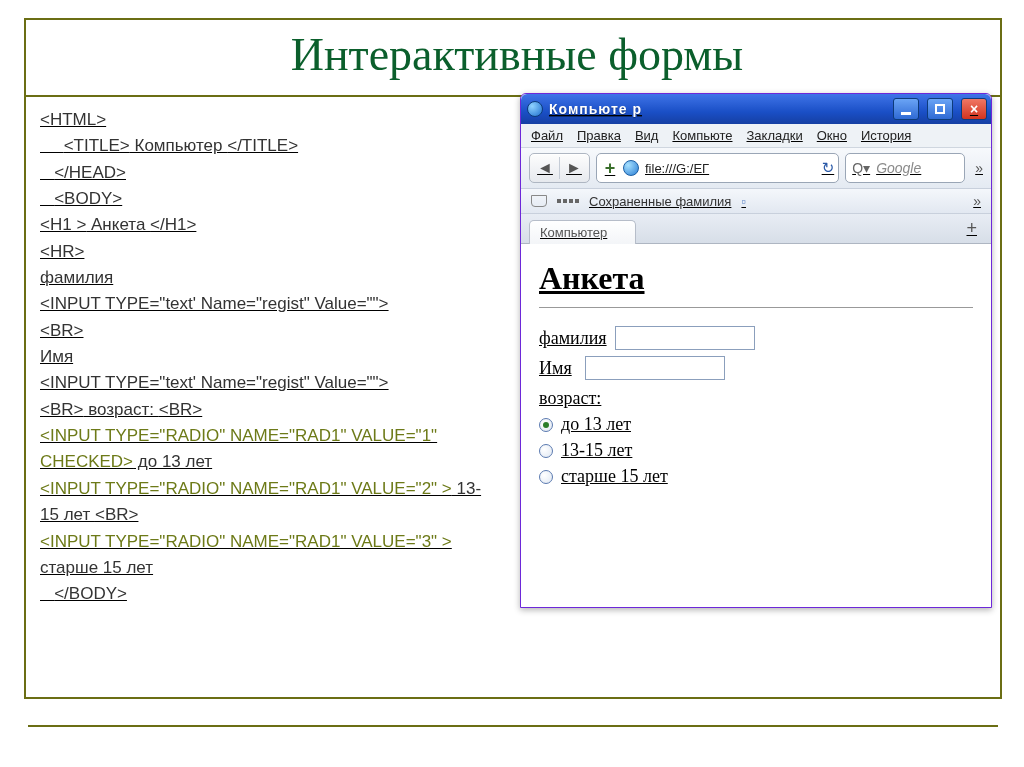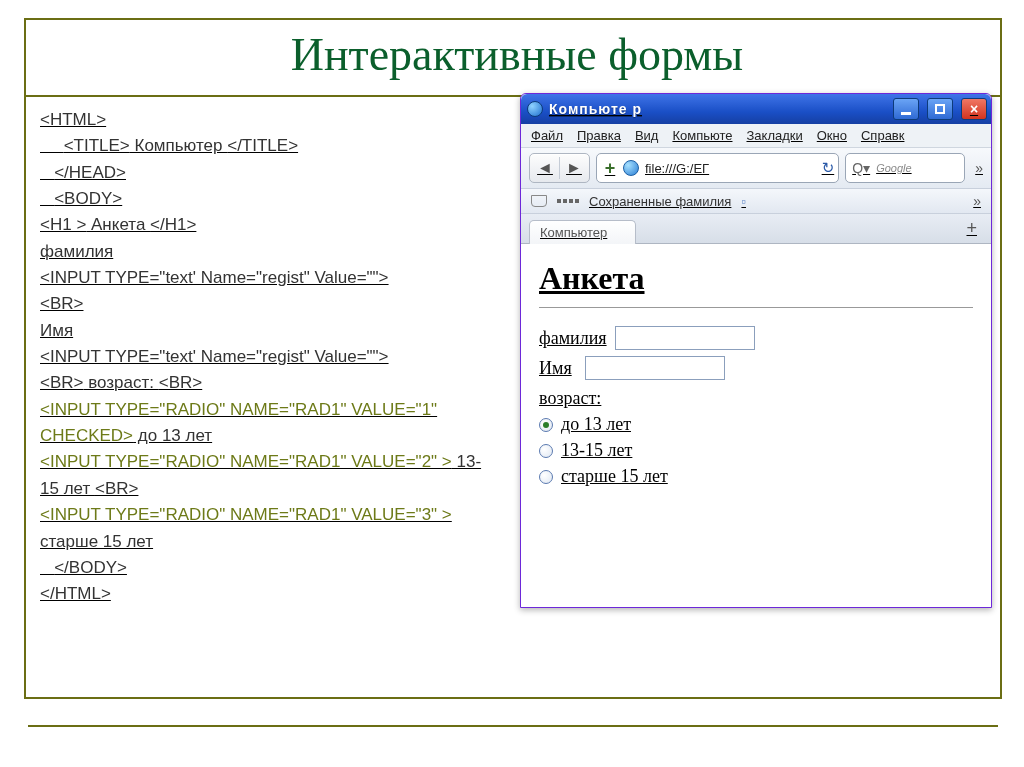--- a/index.html
+++ b/index.html
@@ -131,21 +131,21 @@
   .url-box.search { flex: 0 0 120px; }
   .url-box .plus { color:#3a6f2b; font-size:18px; font-weight:bold; width:14px; text-align:center; }
   .url-box .globe {
     width:16px; height:16px; border-radius:50%;
     background: radial-gradient(circle at 30% 30%, #a6e0ff, #2b7fd5);
     border:1px solid #1b5fa5; box-sizing:border-box;
   }
   .url-box .text { flex:1; font-size:13px; color:#222; overflow:hidden; white-space:nowrap; }
   .url-box .reload { color:#2b5aa8; font-size:15px; }
   .url-box .mag { color:#666; font-size:14px; }
-  .url-box .ph { color:#8a8a8a; font-style:italic; font-size:11px; }
+  .url-box .ph { color:#8a8a8a; font-style:italic; font-size:14px; }
   .chev { color:#555; font-size:14px; margin-left:4px; }
   .bookbar {
     background: linear-gradient(#f4f7fb, #e2e8f1);
     border-bottom: 1px solid #c8d0dc;
     display:flex; align-items:center;
     padding: 4px 10px;
     font-size: 13px;
     gap: 10px;
     color:#333;
   }
@@ -214,31 +214,31 @@
   <div class="title-rule"></div>
 
   <div class="content">
 
     <div class="code-col">
       <div><span>&lt;HTML&gt;</span></div>
       <div>&nbsp;&nbsp;&nbsp;&nbsp;&nbsp;<span>&lt;TITLE&gt;</span><span> Компьютер </span><span>&lt;/TITLE&gt;</span></div>
       <div>&nbsp;&nbsp;&nbsp;<span>&lt;/HEAD&gt;</span></div>
       <div>&nbsp;&nbsp;&nbsp;<span>&lt;BODY&gt;</span></div>
       <div><span>&lt;H1 &gt;</span><span> Анкета </span><span>&lt;/H1&gt;</span></div>
+      <div><span>&lt;HR&gt;</span></div>
       <div><span>фамилия</span></div>
       <div><span>&lt;INPUT TYPE="text' Name="regist" Value=""&gt;</span></div>
       <div><span>&lt;BR&gt;</span></div>
       <div><span>Имя</span></div>
       <div><span>&lt;INPUT TYPE="text' Name="regist" Value=""&gt;</span></div>
       <div><span>&lt;BR&gt;</span><span> возраст: </span><span>&lt;BR&gt;</span></div>
       <div><span class="hl">&lt;INPUT TYPE="radio" NAME="rad1" VALUE="1" Checked&gt;</span><span> до 13 лет</span></div>
       <div><span class="hl">&lt;INPUT TYPE="radio" NAME="rad1" VALUE="2" &gt;</span><span> 13-15 лет </span><span>&lt;BR&gt;</span></div>
       <div><span class="hl">&lt;INPUT TYPE="radio" NAME="rad1" VALUE="3" &gt;</span><span> старше 15 лет</span></div>
       <div>&nbsp;&nbsp;&nbsp;<span>&lt;/BODY&gt;</span></div>
-      <div><span>&lt;/HTML&gt;</span></div>
     </div>
 
     <div class="win">
       <div class="titlebar">
         <span class="ico"></span>
         <span class="title-text">Компьюте р</span>
         <span class="win-btn win-min">
             <span class="g"></span>
           </span>
         <span class="win-btn win-max">
@@ -249,21 +249,21 @@
           </span>
       </div>
 
       <div class="menubar">
         <span>Файл</span>
         <span>Правка</span>
         <span>Вид</span>
         <span>Компьюте</span>
         <span>Закладки</span>
         <span>Окно</span>
-        <span>Справк</span>
+        <span>История</span>
       </div>
 
       <div class="toolbar">
         <div class="btn-grp">
           <span class="nav-arrow">◄</span>
           <span class="sep"></span>
           <span class="nav-arrow">►</span>
         </div>
         <div class="url-box">
           <span class="plus">+</span>

